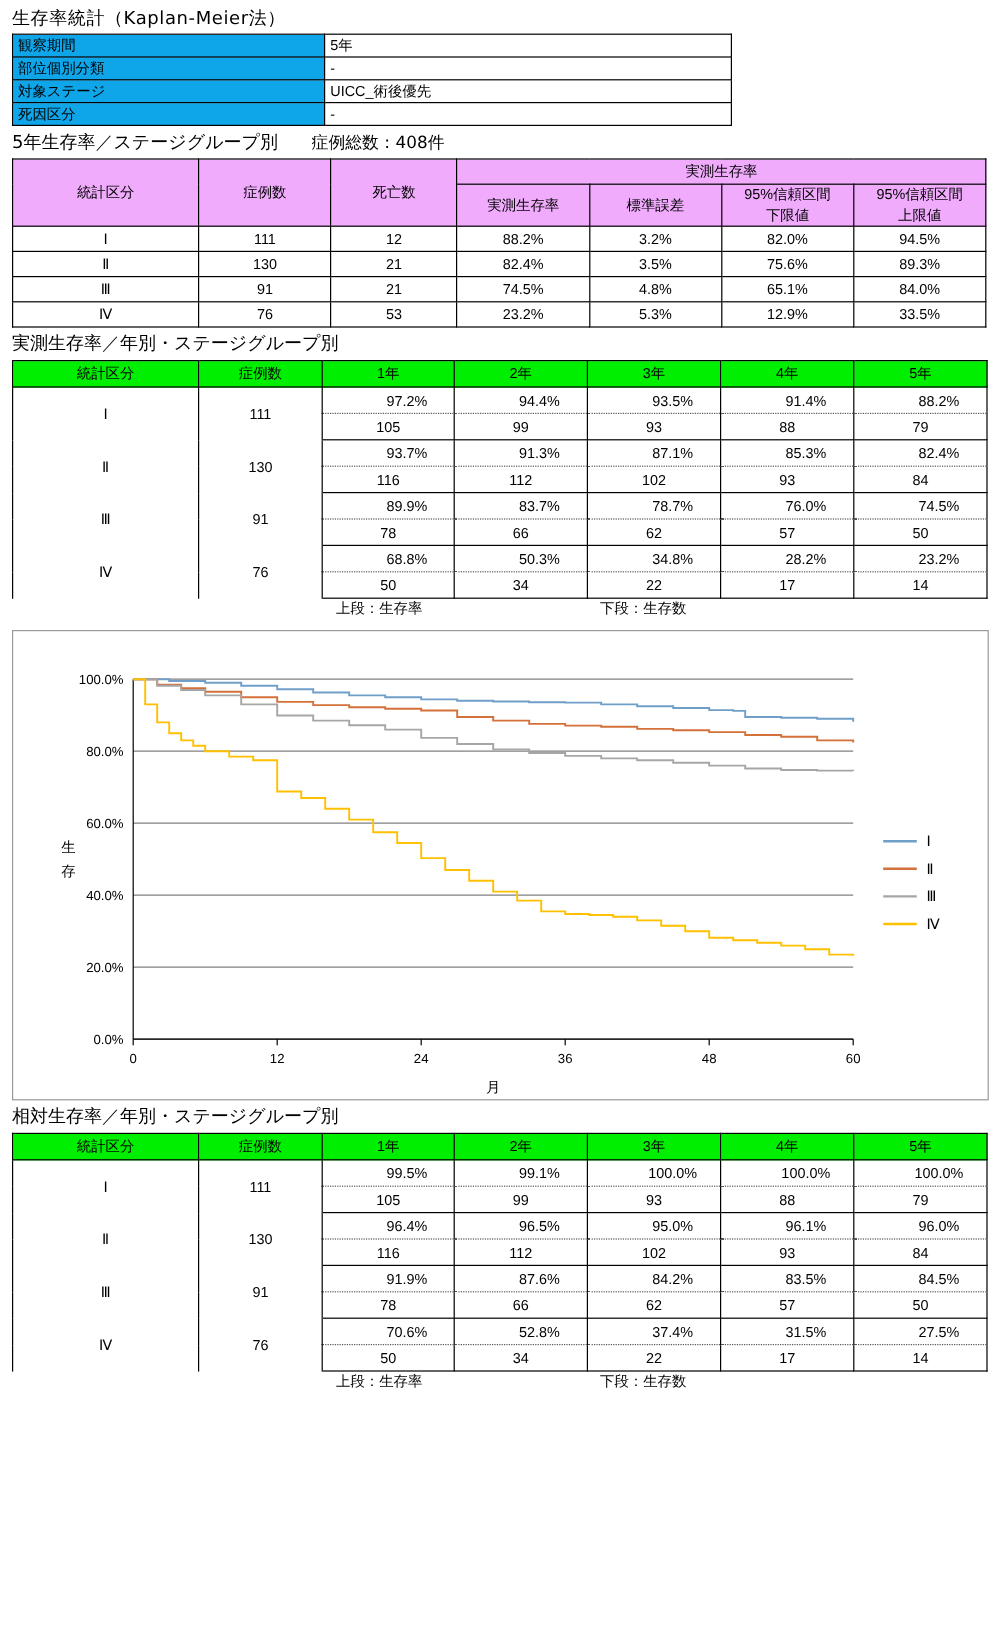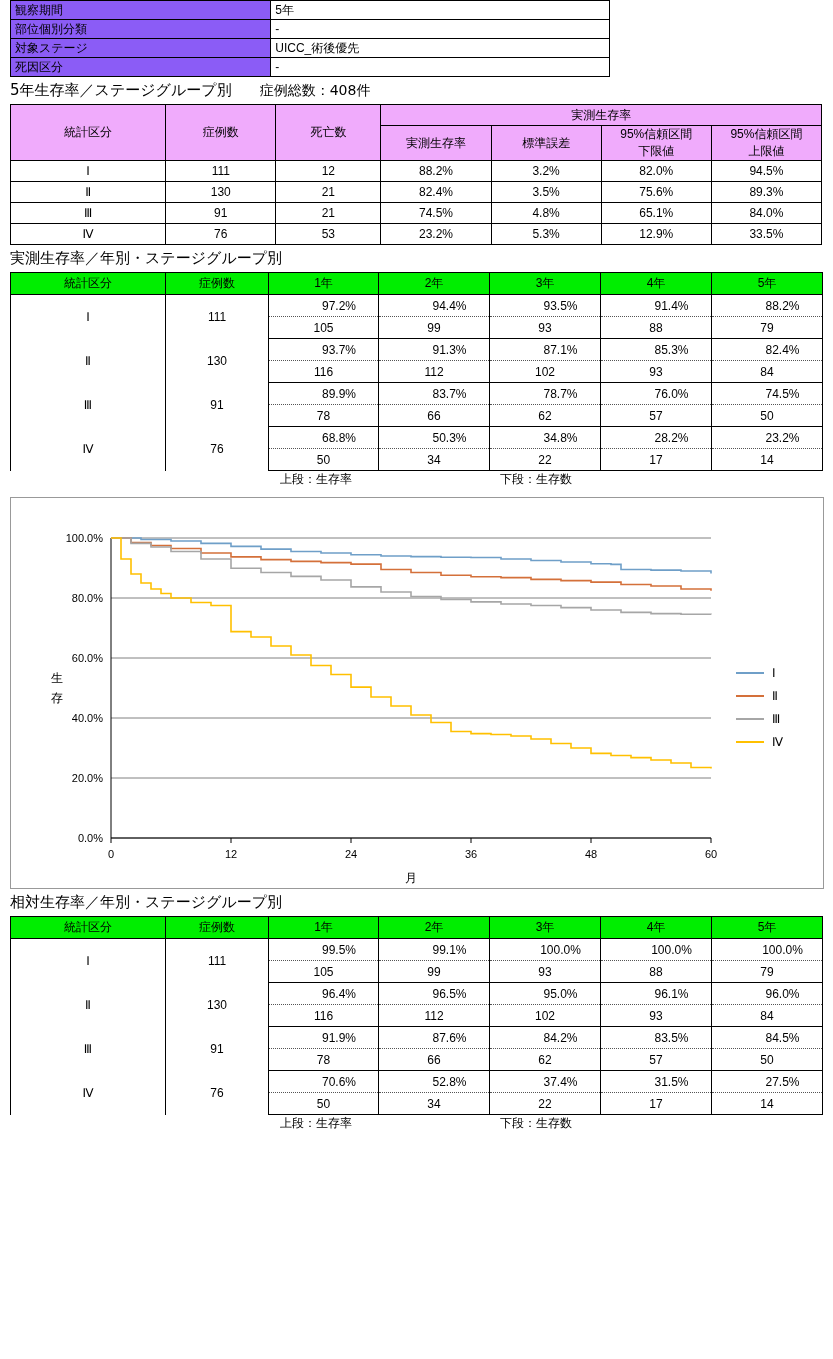--- a/index.html
+++ b/index.html
@@ -49,21 +49,21 @@
     margin-left: 10px;
     width: 600px;
   }
   .cond-table td {
     border: 1px solid #000;
     height: 18px;
     padding: 0 4px;
     font-size: 12px;
   }
   .cond-table td.label {
-    background: #8b5cf6;
+    background: #0ea5e9;
     width: 258px;
   }
   .cond-table td.value {
     background: #ffffff;
     width: 338px;
   }
 
   
   .sum-table {
     margin-left: 10px;
@@ -144,20 +144,21 @@
     border: 1px solid #999;
     background: #fff;
     position: relative;
   }
 </style>
 </head>
 <body>
 
 <div class="page">
 
+  <div class="title-main">生存率統計（Kaplan-Meier法）</div>
 
   <table class="cond-table">
     <tbody>
       <tr>
         <td class="label">観察期間</td>
         <td class="value">5年</td>
       </tr>
       <tr>
         <td class="label">部位個別分類</td>
         <td class="value">-</td>

